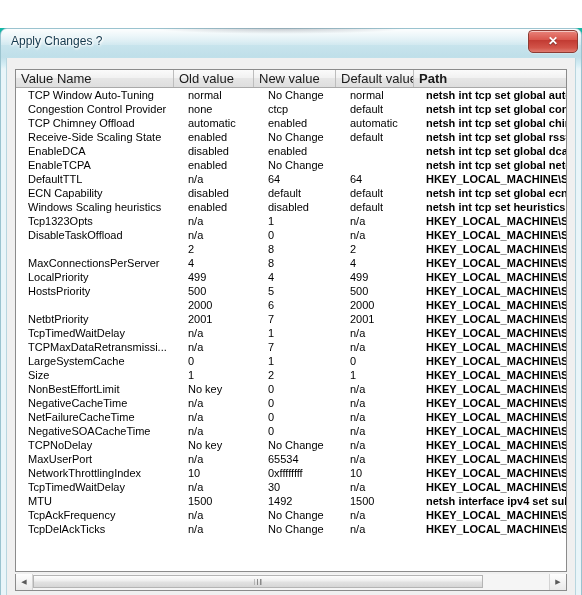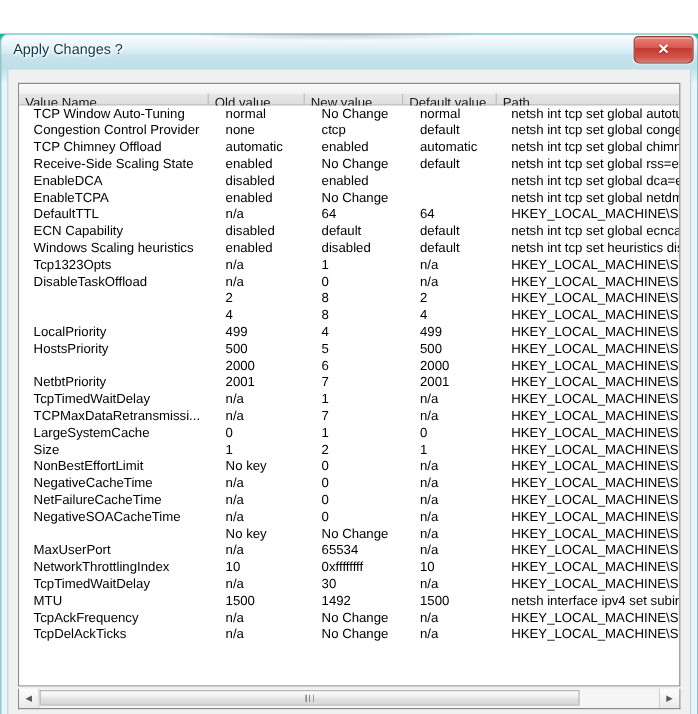--- a/index.html
+++ b/index.html
@@ -109,24 +109,24 @@
   }
   .lv-head {
     position: relative;
     height: 18px;
     background: linear-gradient(180deg, #fbfbfb 0%, #f1f1f1 48%, #e6e6e6 50%, #dedede 100%);
     border-bottom: 1px solid #a9a9a9;
     box-sizing: border-box;
   }
   .lv-head .hcell {
     position: absolute;
-    top: 8px;
+    top: 0;
     height: 17px;
     line-height: 17px;
-    font-size: 11px;
+    font-size: 13px;
     color: #1a1a1a;
     padding-left: 5px;
     box-sizing: border-box;
     border-right: 1px solid #bdbdbd;
     white-space: nowrap;
     overflow: hidden;
     cursor: pointer;
   }
 
   .lv-body {
@@ -152,21 +152,21 @@
     white-space: nowrap;
     overflow: hidden;
   }
   .cell.num { padding-left: 7px; }
 
   
   .c0 { left: 0px;   width: 158px; }
   .c1 { left: 158px; width: 80px;  }
   .c2 { left: 238px; width: 82px;  }
   .c3 { left: 320px; width: 78px;  }
-  .c4 { left: 398px; width: 160px; }
+  .c4 { left: 398px; width: 160px; font-weight: bold; }
 
   
   .hscroll {
     position: absolute;
     left: 8px; top: 516px;
     width: 552px; height: 17px;
     background: #f0f0f0;
     border: 1px solid #8b8b8b;
     border-top: none;
     box-sizing: border-box;
@@ -376,20 +376,21 @@
             <div class="cell c3 num">n/a</div>
             <div class="cell c4">HKEY_LOCAL_MACHINE\SYST</div>
           </div>
           <div class="row">
             <div class="cell c1 num">2</div>
             <div class="cell c2 num">8</div>
             <div class="cell c3 num">2</div>
             <div class="cell c4">HKEY_LOCAL_MACHINE\SOFT</div>
           </div>
           <div class="row">
+            <div class="cell c0">MaxConnectionsPerServer</div>
             <div class="cell c1 num">4</div>
             <div class="cell c2 num">8</div>
             <div class="cell c3 num">4</div>
             <div class="cell c4">HKEY_LOCAL_MACHINE\SOFT</div>
           </div>
           <div class="row">
             <div class="cell c0">LocalPriority</div>
             <div class="cell c1 num">499</div>
             <div class="cell c2 num">4</div>
             <div class="cell c3 num">499</div>
@@ -465,20 +466,21 @@
             <div class="cell c4">HKEY_LOCAL_MACHINE\SYST</div>
           </div>
           <div class="row">
             <div class="cell c0">NegativeSOACacheTime</div>
             <div class="cell c1 num">n/a</div>
             <div class="cell c2 num">0</div>
             <div class="cell c3 num">n/a</div>
             <div class="cell c4">HKEY_LOCAL_MACHINE\SYST</div>
           </div>
           <div class="row">
+            <div class="cell c0">TCPNoDelay</div>
             <div class="cell c1 num">No key</div>
             <div class="cell c2 num">No Change</div>
             <div class="cell c3 num">n/a</div>
             <div class="cell c4">HKEY_LOCAL_MACHINE\SOFT</div>
           </div>
           <div class="row">
             <div class="cell c0">MaxUserPort</div>
             <div class="cell c1 num">n/a</div>
             <div class="cell c2 num">65534</div>
             <div class="cell c3 num">n/a</div>

